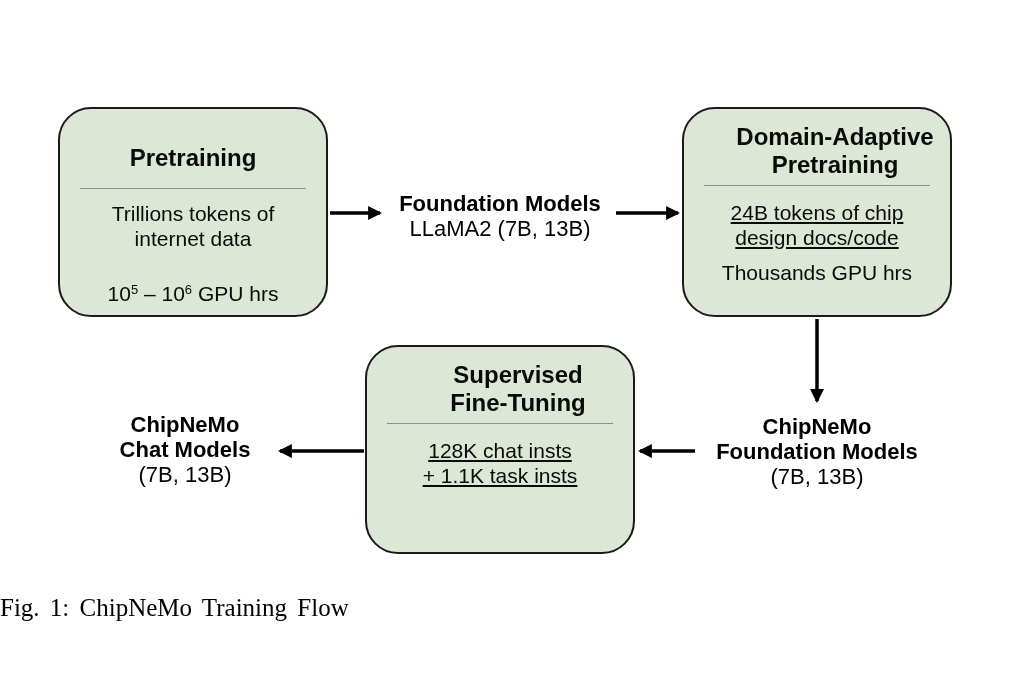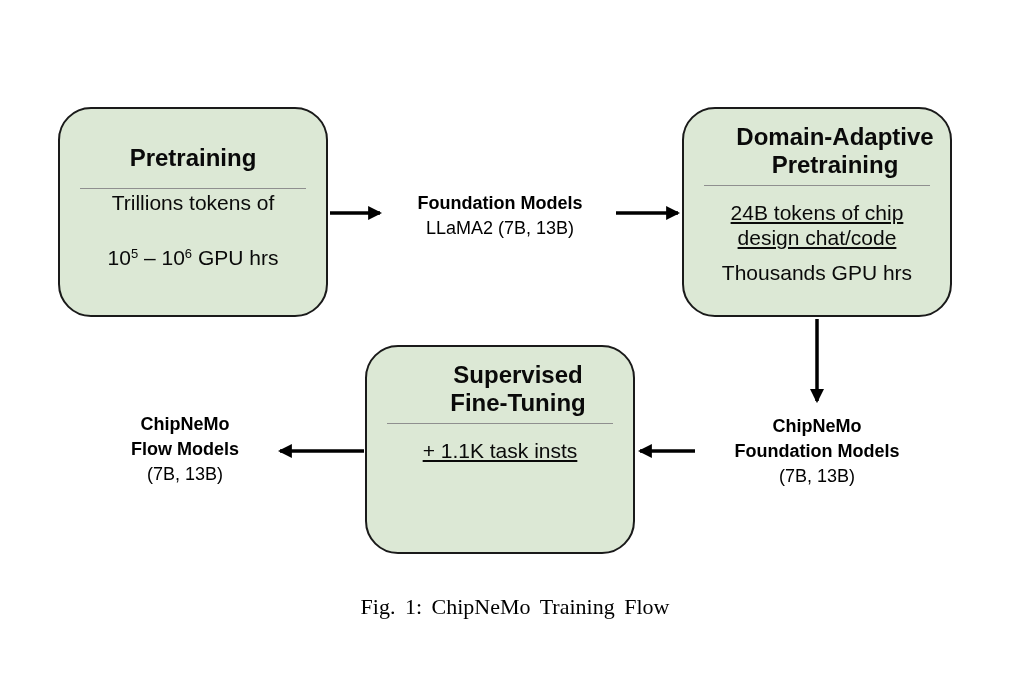--- a/index.html
+++ b/index.html
@@ -37,45 +37,44 @@
   .variant-b .box-title { margin-top: 14px; padding-left: 36px; }
   .divider {
     width: 226px;
     margin-left: auto; margin-right: auto;
     border-top: 1.5px solid #8f8f8f;
     height: 0;
   }
   .variant-a .divider { margin-top: 16px; }
   .variant-b .divider { margin-top: 6px; }
   .box-body { font-size: 21px; line-height: 25px; }
-  .variant-a .box-body { margin-top: 1px; }
+  .variant-a .box-body { margin-top: 12px; }
   .variant-b .box-body { margin-top: 14px; text-decoration: underline; }
   .box-gpu { font-size: 21px; line-height: 25px; }
   .variant-a .box-gpu { margin-top: 30px; }
   .variant-b .box-gpu { margin-top: 10px; }
   .box-gpu sup {
     font-size: 13px;
     line-height: 0;
     vertical-align: 7px;
   }
   .flow-label {
     position: absolute;
     text-align: center;
-    font-size: 18px;
+    font-size: 22px;
     line-height: 25px;
     color: #000000;
   }
   .flow-label .bold-line { font-weight: bold; }
   .caption {
     position: absolute;
     left: 0; top: 594px;
     width: 1030px;
-    text-align: center;
     font-family: "Liberation Serif", "DejaVu Serif", serif;
-    font-size: 22px;
+    font-size: 25px;
     color: #000000;
     word-spacing: 4px;
   }
 </style>
 </head>
 <body>
 
 <div class="canvas">
 
   <svg class="arrows" viewBox="0 0 1030 674" aria-hidden="true">
@@ -89,60 +88,62 @@
     <line x1="817" y1="319" x2="817" y2="401" stroke="#000000" stroke-width="3.5" marker-end="url(#ah)"></line>
     <line x1="695" y1="451" x2="640" y2="451" stroke="#000000" stroke-width="3.5" marker-end="url(#ah)"></line>
     <line x1="364" y1="451" x2="280" y2="451" stroke="#000000" stroke-width="3.5" marker-end="url(#ah)"></line>
   </svg>
 
   <div class="flow-box variant-a" style="left:58px; top:107px;">
     <div class="box-title">Pretraining</div>
     <div class="divider"></div>
     <div class="box-body">
       <div>Trillions tokens of</div>
+      <div>internet data</div>
     </div>
     <div class="box-gpu"><span>10</span><sup>5</sup><span> – 10</span><sup>6</sup><span> GPU hrs</span></div>
   </div>
 
   <div class="flow-box variant-b" style="left:682px; top:107px;">
     <div class="box-title">
       <div>Domain-Adaptive</div>
       <div>Pretraining</div>
     </div>
     <div class="divider"></div>
     <div class="box-body">
       <div>24B tokens of chip</div>
-      <div>design chat/code</div>
+      <div>design docs/code</div>
     </div>
     <div class="box-gpu">Thousands GPU hrs</div>
   </div>
 
   <div class="flow-box variant-b" style="left:365px; top:345px; height:209px;">
     <div class="box-title">
       <div>Supervised</div>
       <div>Fine-Tuning</div>
     </div>
     <div class="divider"></div>
     <div class="box-body">
+      <div>128K chat insts</div>
       <div>+ 1.1K task insts</div>
     </div>
   </div>
 
   <div class="flow-label" style="left:385px; top:191px; width:230px;">
     <div class="bold-line">Foundation Models</div>
     <div>LLaMA2 (7B, 13B)</div>
   </div>
 
   <div class="flow-label" style="left:697px; top:414px; width:240px;">
     <div class="bold-line">ChipNeMo</div>
     <div class="bold-line">Foundation Models</div>
     <div>(7B, 13B)</div>
   </div>
 
   <div class="flow-label" style="left:65px; top:412px; width:240px;">
     <div class="bold-line">ChipNeMo</div>
-    <div class="bold-line">Flow Models</div>
+    <div class="bold-line">Chat Models</div>
     <div>(7B, 13B)</div>
   </div>
 
   <div class="caption">Fig. 1: ChipNeMo Training Flow</div>
 
 </div>
 
 </body></html>

